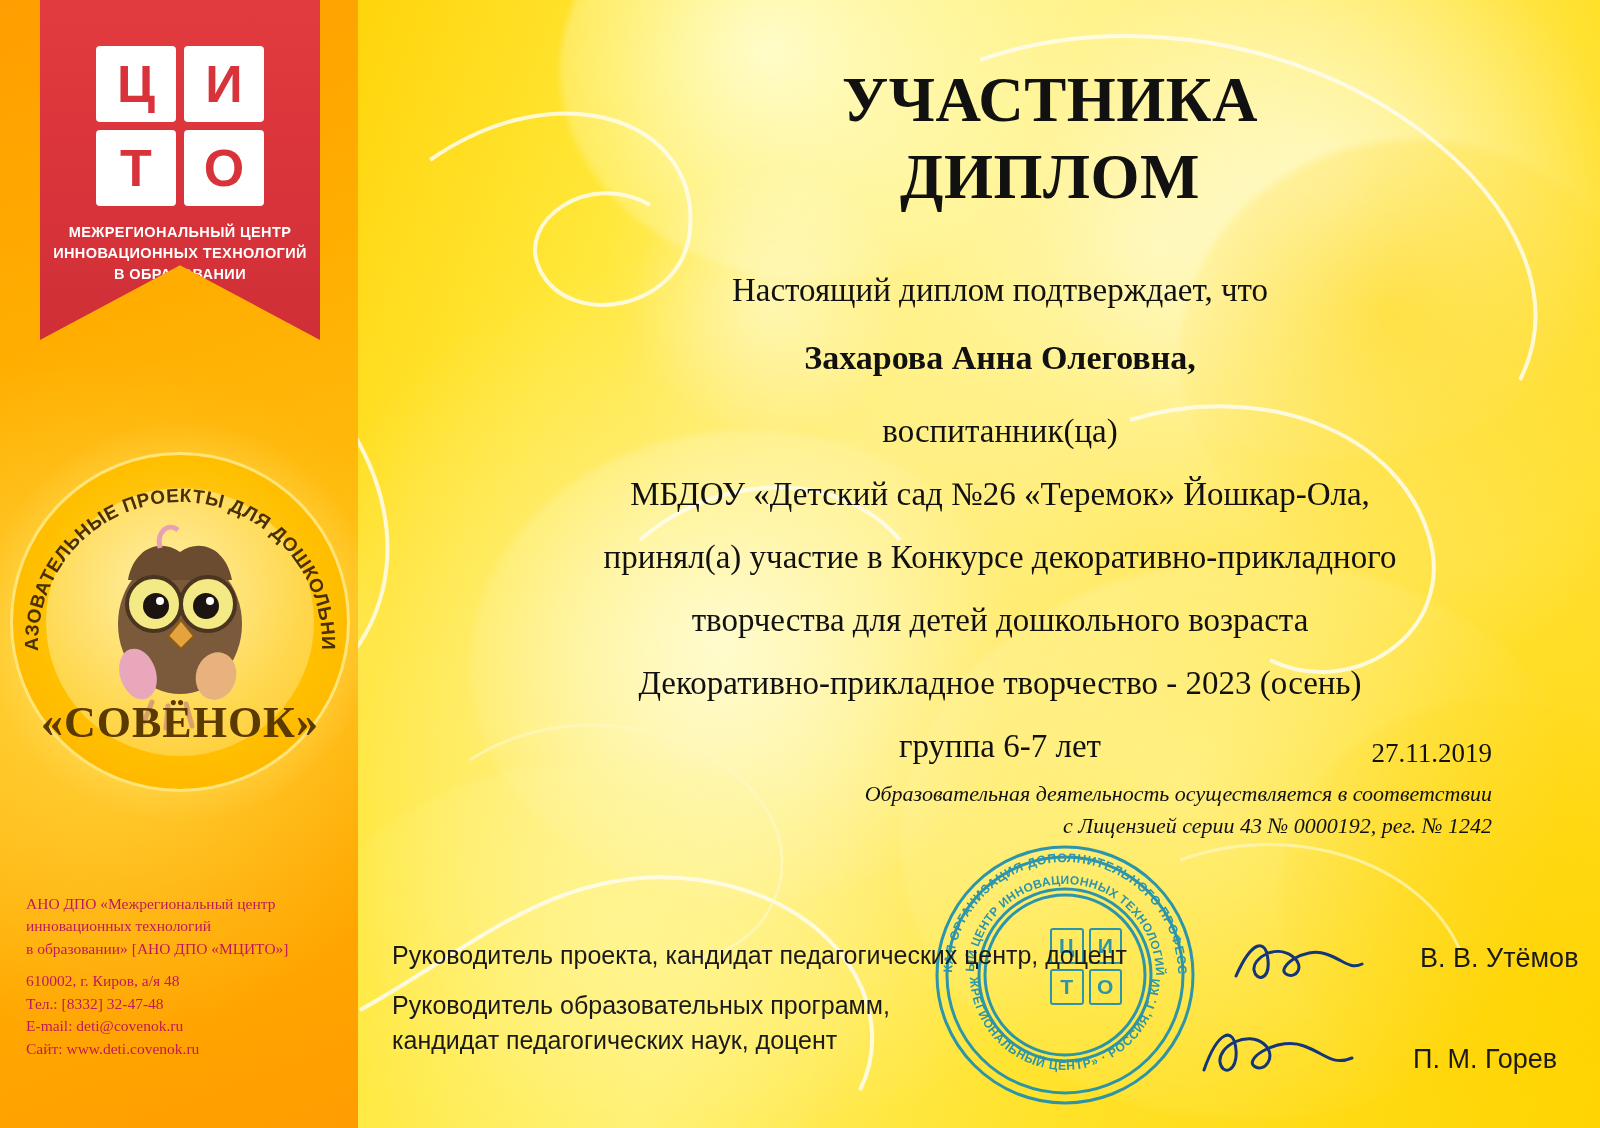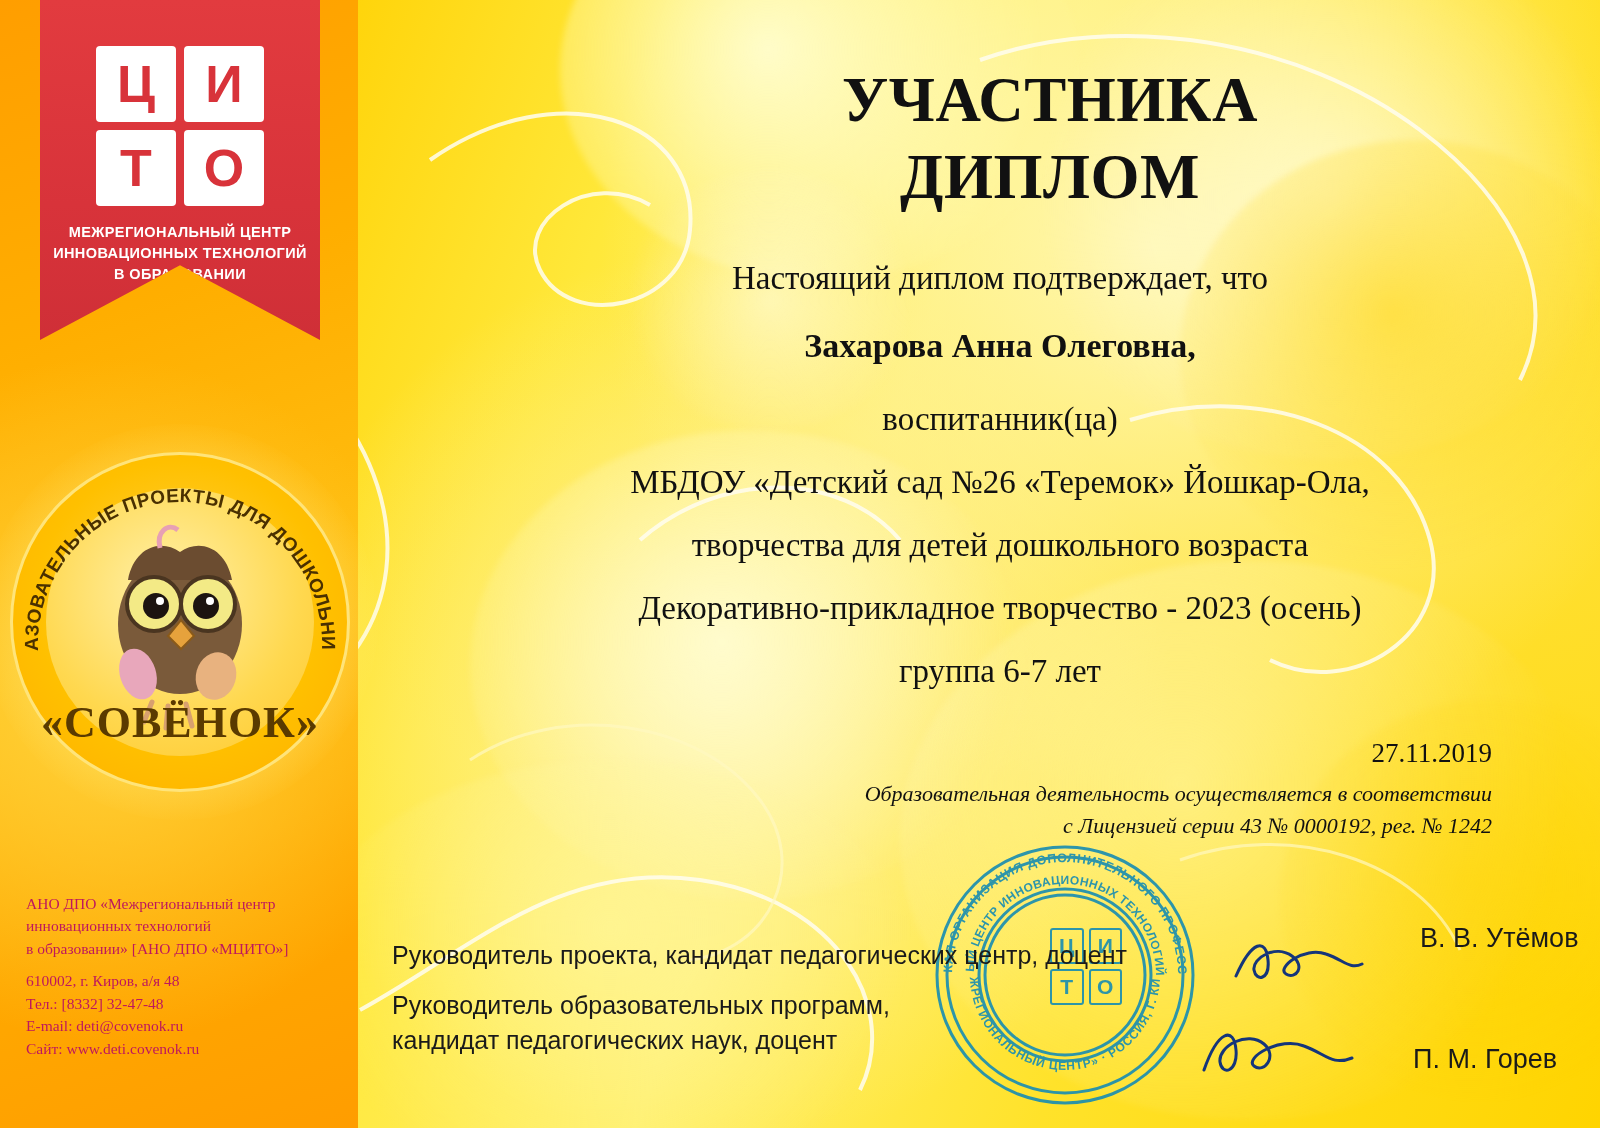--- a/index.html
+++ b/index.html
@@ -163,21 +163,21 @@
   }
   .body-text {
     position: absolute;
     left: 430px; top: 262px;
     width: 1140px;
     text-align: center;
     color: #111;
     font-size: 33px;
     line-height: 1.0;
   }
-  .body-text .line { margin-bottom: 24px; }
+  .body-text .line { margin-bottom: 24px; margin-top: 12px; }
   .body-text .name {
     font-weight: bold;
     font-size: 34px;
     margin: 34px 0 40px;
   }
   .body-text .l-sub { margin-bottom: 30px; }
 
   .date {
     position: absolute;
     right: 108px; top: 738px;
@@ -205,21 +205,21 @@
     line-height: 1.42;
     color: #1a1a1a;
   }
   .sign-block .row2 { margin-top: 14px; }
   .sign-name {
     position: absolute;
     font-family: "Liberation Sans", sans-serif;
     font-size: 27px;
     color: #1a1a1a;
   }
-  .sn1 { left: 1420px; top: 923px; }
+  .sn1 { left: 1420px; top: 943px; }
   .sn2 { left: 1413px; top: 1044px; }
 
   
   .seal {
     position: absolute;
     left: 930px; top: 840px;
     width: 310px; height: 270px;
     opacity: .93;
   }
   .seal-sq {
@@ -345,20 +345,21 @@
   <div class="title">
     <div>УЧАСТНИКА</div>
     <div>ДИПЛОМ</div>
   </div>
 
   <div class="body-text">
     <div class="line">Настоящий диплом подтверждает, что</div>
     <div class="name">Захарова Анна Олеговна,</div>
     <div class="l-sub">воспитанник(ца)</div>
     <div class="l-sub">МБДОУ «Детский сад №26 «Теремок» Йошкар-Ола,</div>
+    <div class="l-sub">принял(а) участие в Конкурсе декоративно-прикладного</div>
     <div class="l-sub">творчества для детей дошкольного возраста</div>
     <div class="l-sub">Декоративно-прикладное творчество - 2023 (осень)</div>
     <div class="l-sub">группа 6-7 лет</div>
   </div>
 
   <div class="date">27.11.2019</div>
 
   <div class="license">
     <div>Образовательная деятельность осуществляется в соответствии</div>
     <div>с Лицензией серии 43 № 0000192, рег. № 1242</div>

